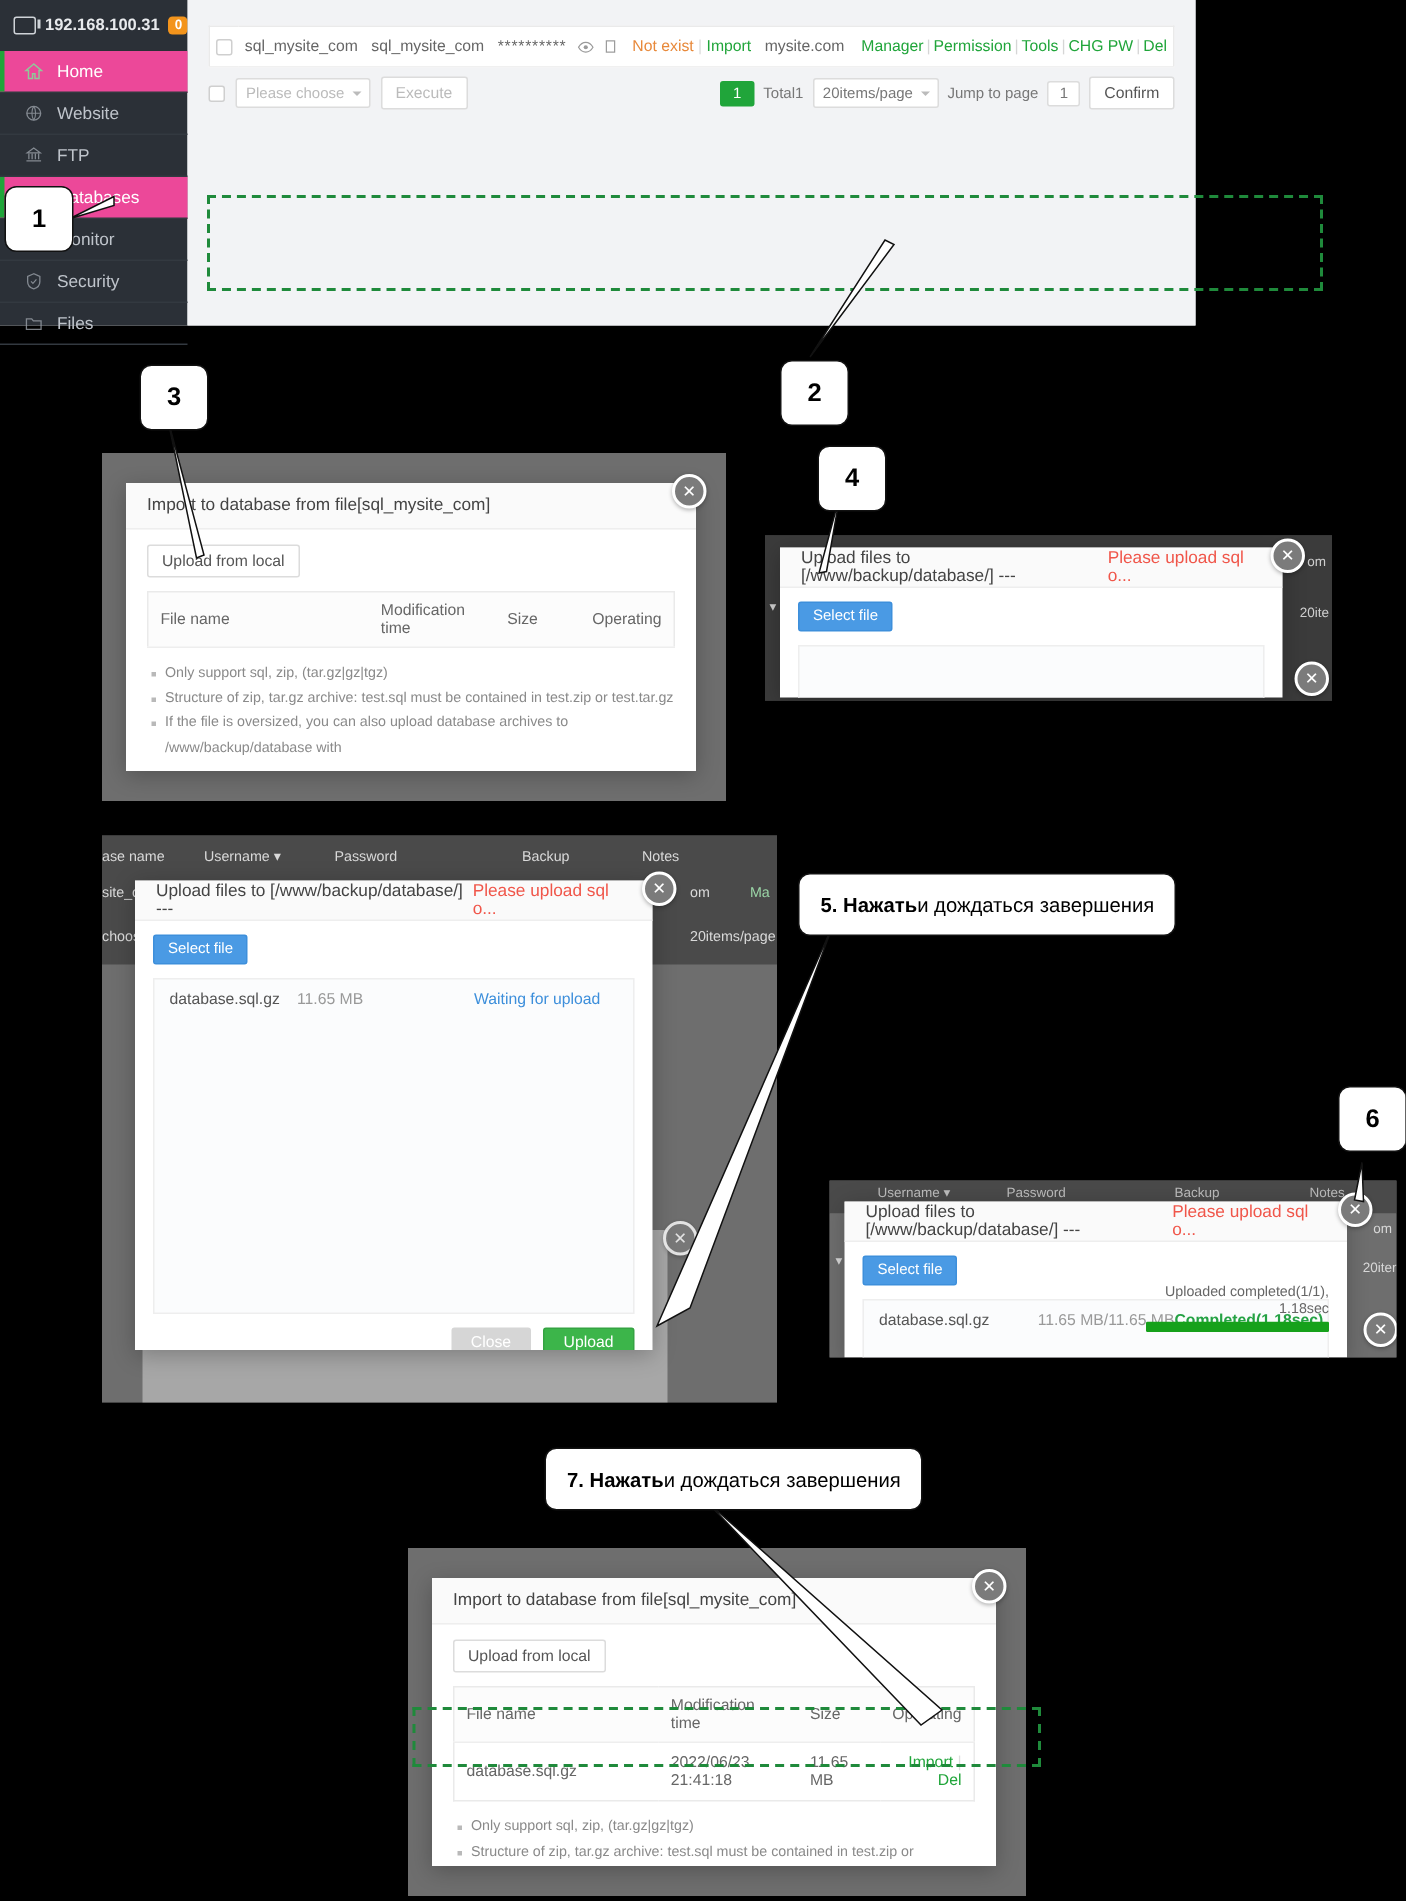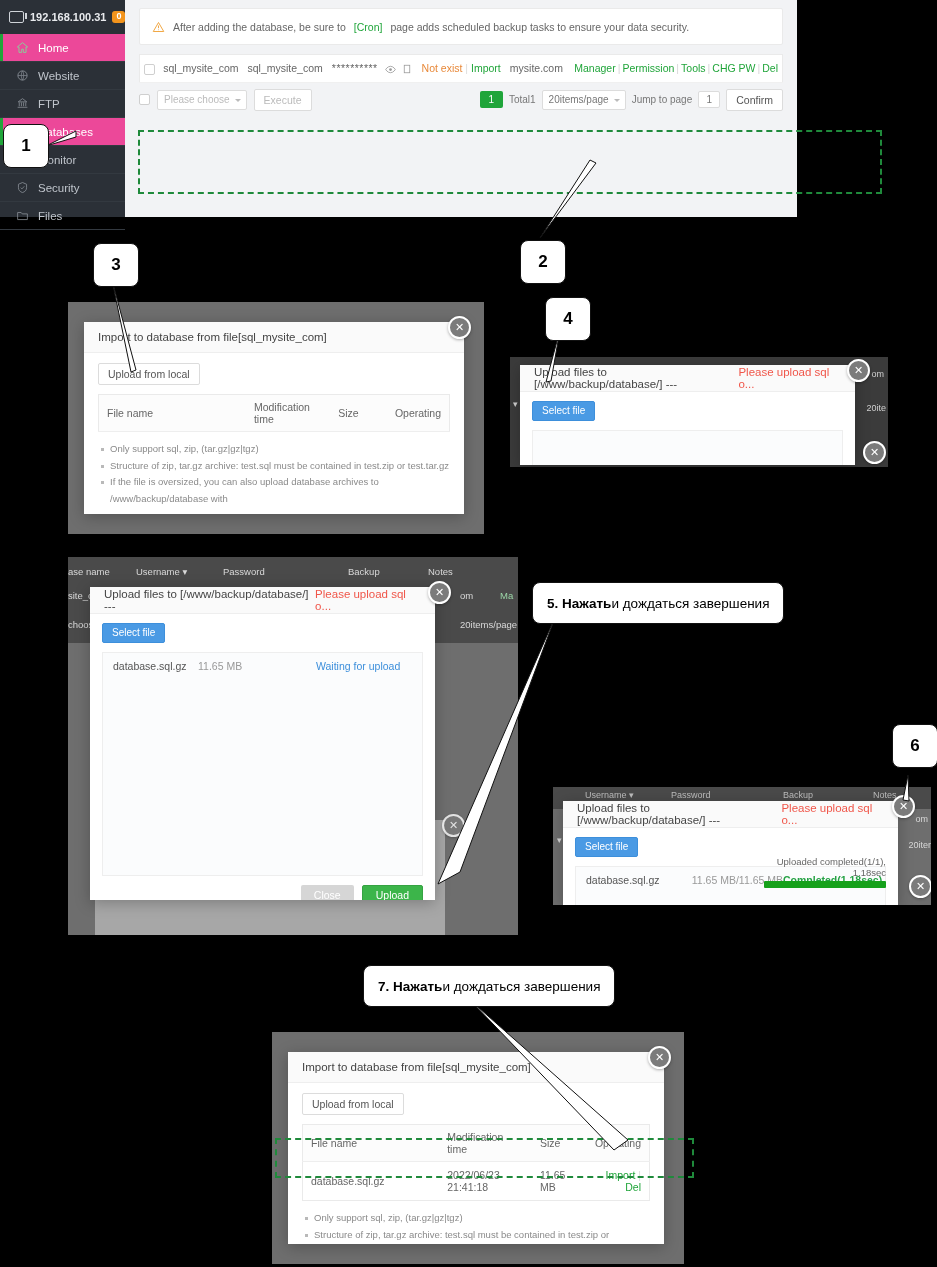--- a/index.html
+++ b/index.html
@@ -178,29 +178,20 @@
       <svg class="sb-ico" viewBox="0 0 24 24">
           <path d="M3 6.5h6.5l2 2.5H21v10.5H3z" fill="none" stroke="#9aa0a8" stroke-width="1.6"></path>
         </svg>
       <span>Files</span>
     </div>
   </div>
 
   <div class="btmain">
 
     <div class="bt-body">
-      <div class="notice">
-        <svg class="warn-ico" viewBox="0 0 24 24">
-            <path d="M12 3 1.5 21h21z" fill="none" stroke="#f0a33c" stroke-width="1.9"></path>
-            <path d="M12 9v5.4M12 17v1.3" stroke="#f0a33c" stroke-width="1.9"></path>
-          </svg>
-        <span>After adding the database, be sure to </span>
-          <span class="lnk-green">[Cron]</span>
-          <span> page adds scheduled backup tasks to ensure your data security.</span>
-      </div>
 
 
       <table class="dbtable">
         <tbody>
         <tr>
           <td><span class="cbx"></span></td>
           <td>sql_mysite_com</td>
           <td>sql_mysite_com</td>
           <td>
             <span style="letter-spacing:.5px">**********</span>

